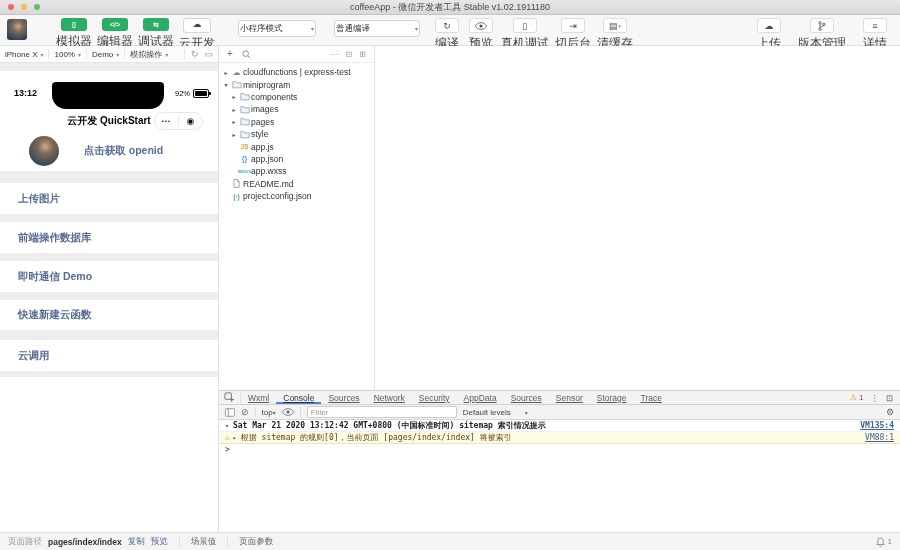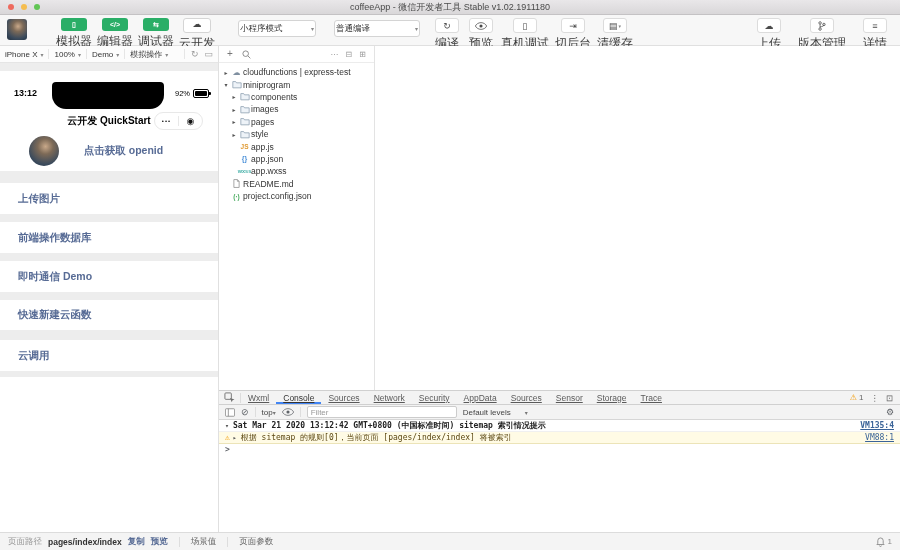--- a/index.html
+++ b/index.html
@@ -117,21 +117,21 @@
   .m-caret{color:#555;margin-right:4px;font-size:6.5px;}
   .msg-link{margin-left:auto;color:#3a6398;text-decoration:underline;}
   .prompt-row{display:flex;align-items:center;height:11px;padding:0 6px;
     font-family:"DejaVu Sans Mono",monospace;font-size:8px;color:#5f6368;font-weight:bold;}
 
   
   .statusbar{position:absolute;bottom:0;left:0;right:0;height:17px;background:#f4f4f4;border-top:1px solid #dcdcdc;
     display:flex;align-items:center;font-size:8.5px;color:#666;padding:0 8px;gap:6px;}
   .sb-muted{color:#999;}
   .sb-path{color:#333;font-weight:bold;}
-  .sb-link{color:#576b95;font-weight:bold;}
+  .sb-link{color:#576b95;}
   .vsep-sb{width:1px;height:10px;background:#ddd;margin:0 5px;}
   .sb-right{margin-left:auto;display:flex;align-items:center;gap:3px;color:#888;font-size:8px;}
   svg{display:block;}
 </style>
 </head>
 <body>
 
 <div class="titlebar">
   <div class="lights">
     <span class="light red"></span>

